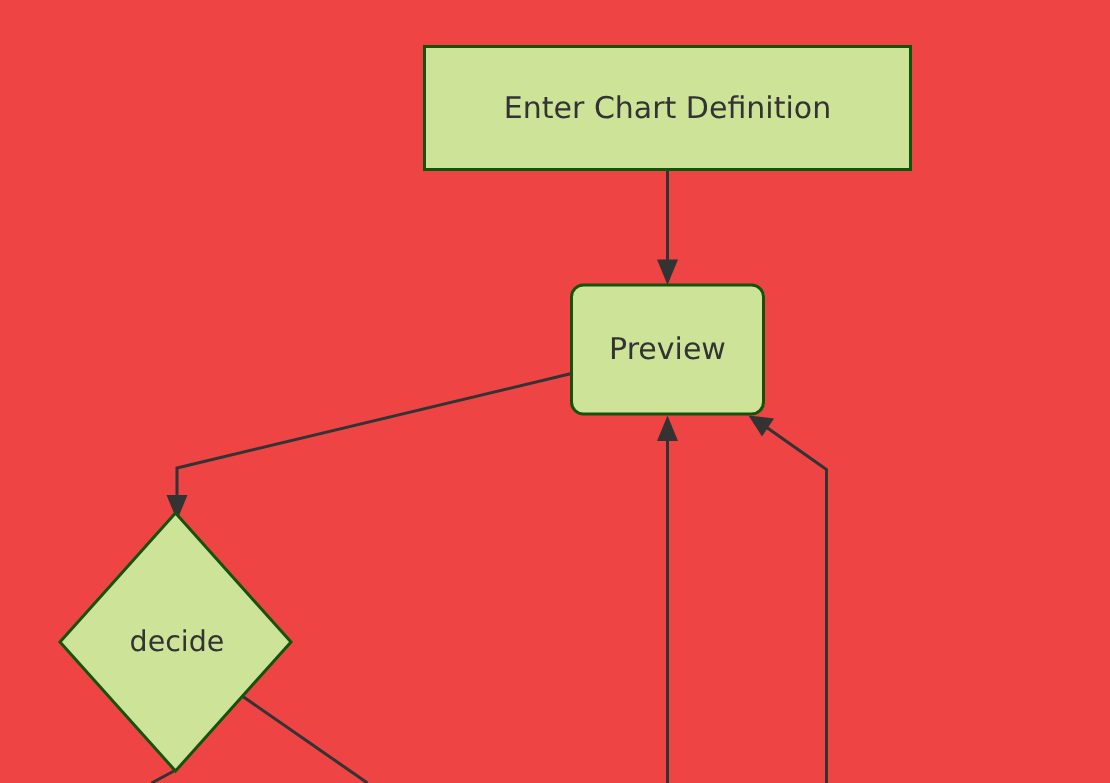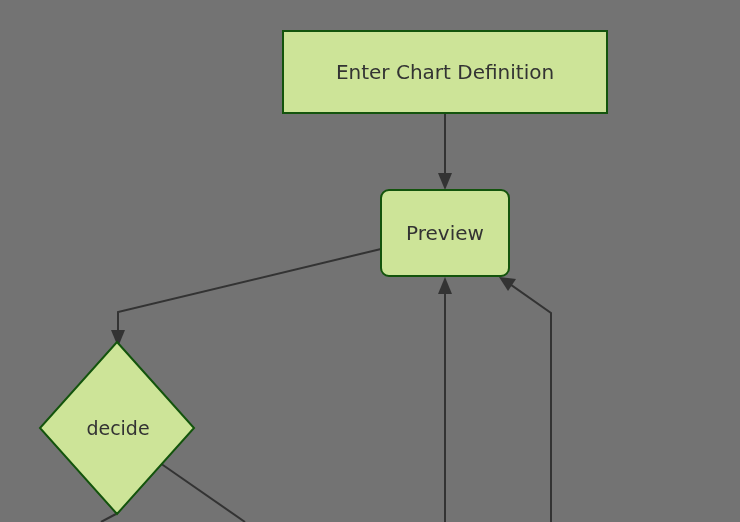--- a/index.html
+++ b/index.html
@@ -10,21 +10,21 @@
   body {
     width: 740px;
     height: 522px;
     overflow: hidden;
     font-family: "DejaVu Sans", "Liberation Sans", sans-serif;
   }
   #diagram-root {
     position: relative;
     width: 740px;
     height: 522px;
-    background: #737373;
+    background: #ef4444;
   }
   #flow-svg {
     position: absolute;
     top: 0;
     left: 0;
     width: 740px;
     height: 522px;
     display: block;
   }
   .node-shape {

